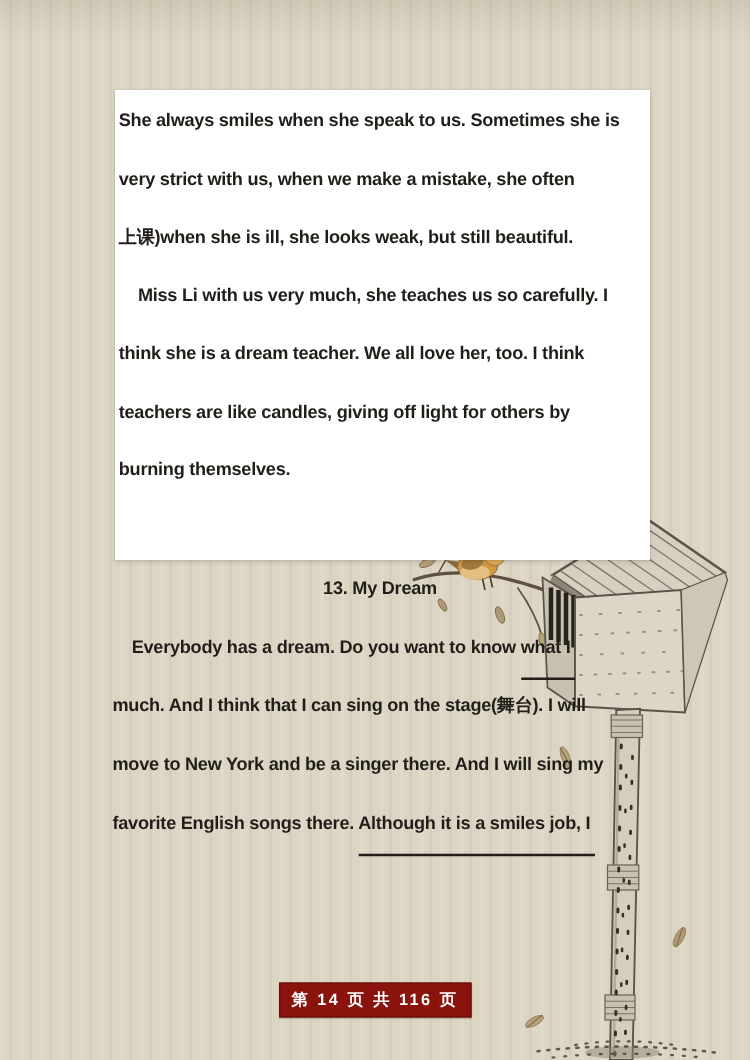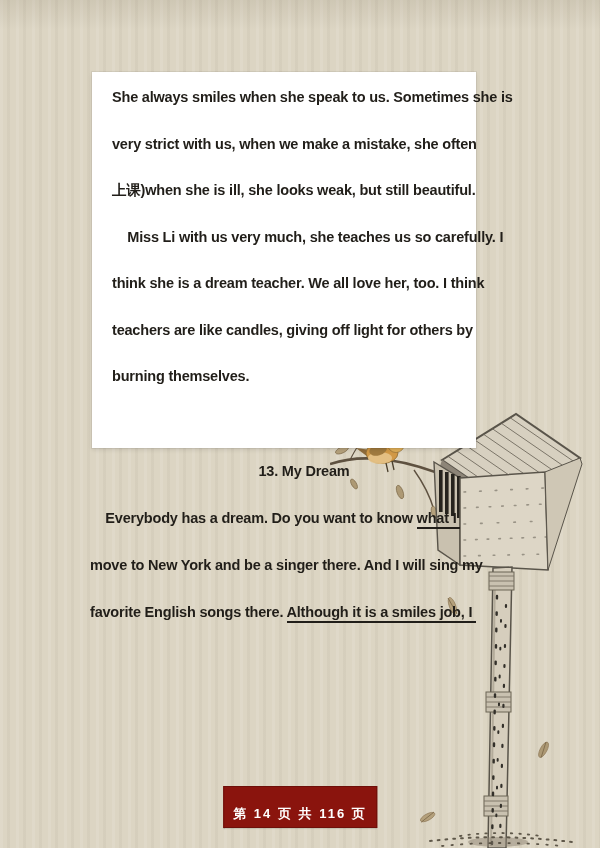--- a/index.html
+++ b/index.html
@@ -15,43 +15,43 @@
         rgba(255,255,255,0.10) 0 3px,
         rgba(0,0,0,0) 3px 7px,
         rgba(96,86,66,0.05) 7px 10px,
         rgba(0,0,0,0) 10px 16px);
     font-family:"Liberation Sans", sans-serif;
     font-weight:bold;
     color:#211e19;
   }
   .illustration{position:absolute;left:330px;top:400px;width:270px;height:448px;z-index:1;}
   .essay-box{
-    position:absolute;left:92px;top:72px;width:384px;height:376px;
+    position:absolute;left:92px;top:72px;width:428px;height:376px;
     background:#ffffff;
     box-sizing:border-box;
-    padding:2px 6px 0 20px;
+    padding:2px 6px 0 3px;
     box-shadow:0 0 0 1px rgba(0,0,0,0.05), 0 2px 4px rgba(0,0,0,0.10);
     z-index:2;
   }
   .tline{
     line-height:46.5px;
     height:46.5px;
     white-space:pre;
     font-size:14.5px;
     letter-spacing:-0.2px;
   }
   .dream{position:absolute;left:90px;top:448px;width:428px;z-index:3;}
   .dream .tline{line-height:47px;height:47px;}
   .heading{text-align:center;}
-  .u{border-bottom:2px solid #211e19;padding-bottom:1px;margin-top:48px;}
+  .u{border-bottom:2px solid #211e19;padding-bottom:16px;margin-top:48px;}
   .footer-badge{
     position:absolute;left:50%;top:786px;transform:translateX(-50%);
     background:#8a140d;color:#ffffff;
     border:1px solid #6d0f09;
-    padding:18px 9px 4px 9px;
+    padding:4px 9px 4px 9px;
     font-size:13px;letter-spacing:2px;white-space:pre;
     z-index:3;
     box-shadow:0 1px 1px rgba(0,0,0,0.2);
   }
 </style>
 </head>
 <body>
 
 <div class="page">
 
@@ -179,20 +179,21 @@
         <div class="tline"><span>think she is a dream teacher. We all love her, too. I think</span></div>
         <div class="tline"><span>teachers are like candles, giving off light for others by</span></div>
         <div class="tline"><span>burning themselves.</span></div>
       </div>
   </div>
 
   <div class="dream">
     <div class="tline heading">13. My Dream</div>
     <div>
         <div class="tline"><span>    Everybody has a dream. Do you want to know </span><span class="u">what I </span></div>
+        <div class="tline"><span>much. And I think that I can sing on the stage(舞台). I will</span></div>
         <div class="tline"><span>move to New York and be a singer there. And I will sing my</span></div>
         <div class="tline"><span>favorite English songs there. </span><span class="u">Although it is a smiles job, I </span></div>
       </div>
   </div>
 
   <div class="footer-badge">第 14 页 共 116 页</div>
 
 </div>
 
 </body></html>

